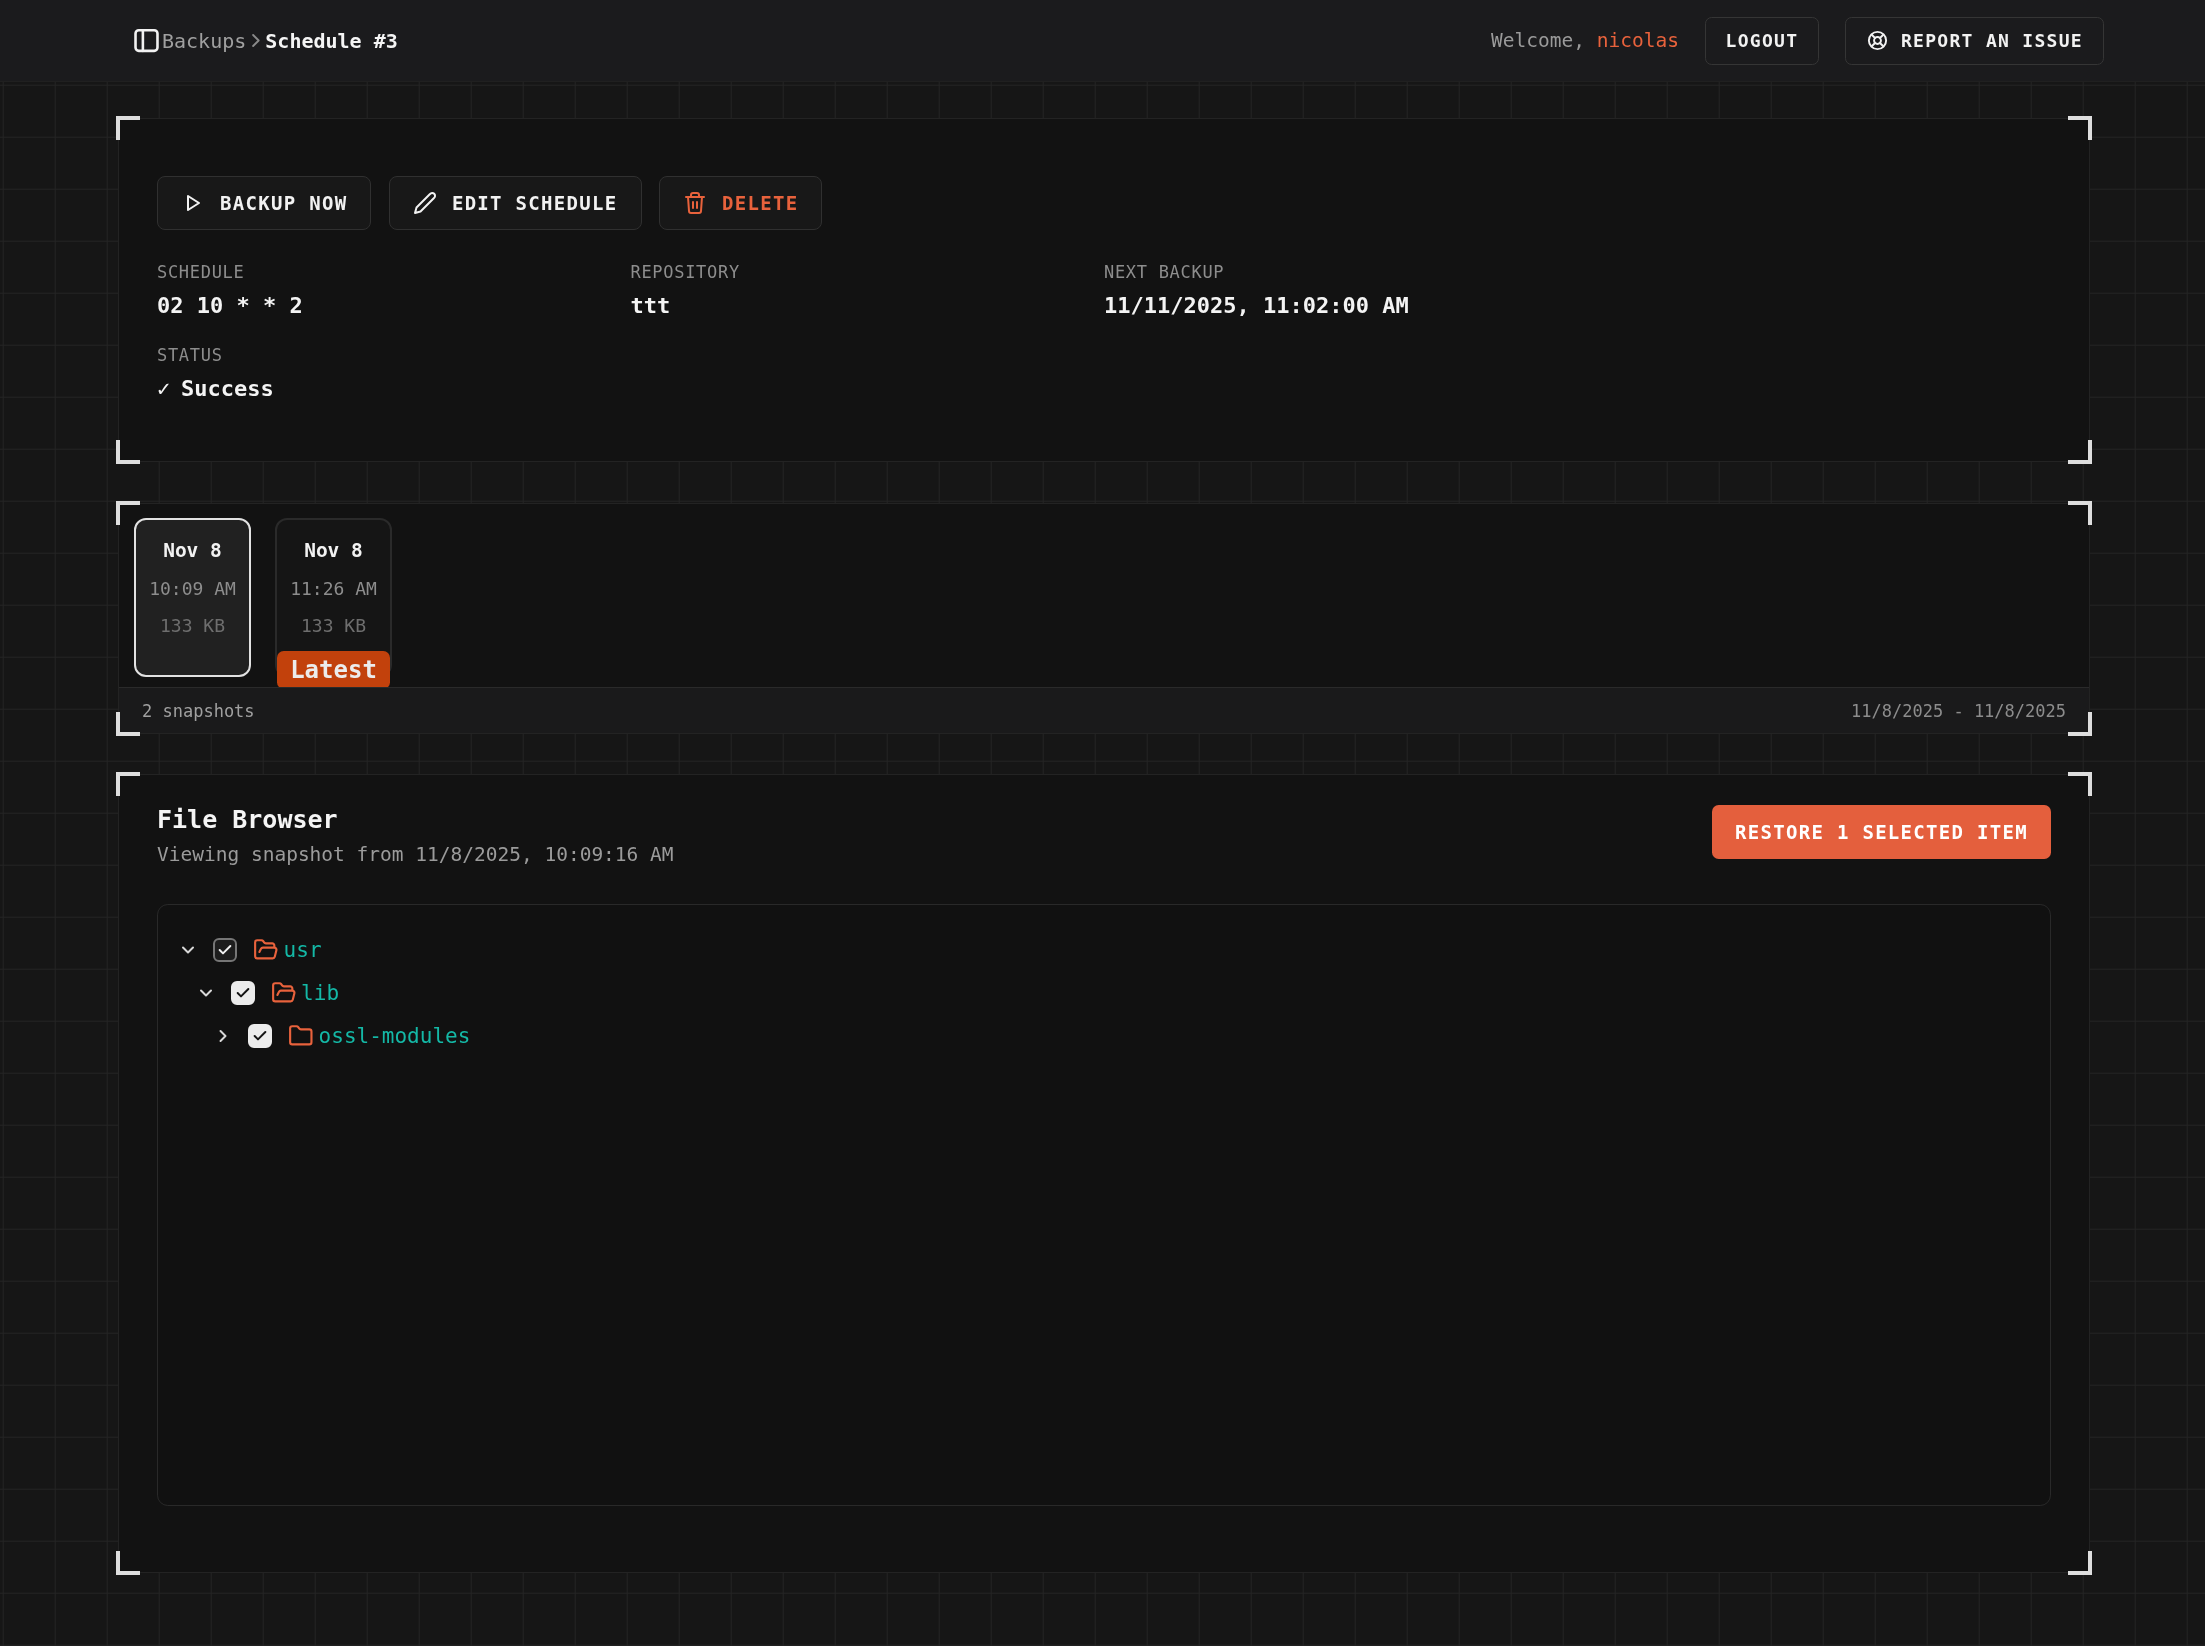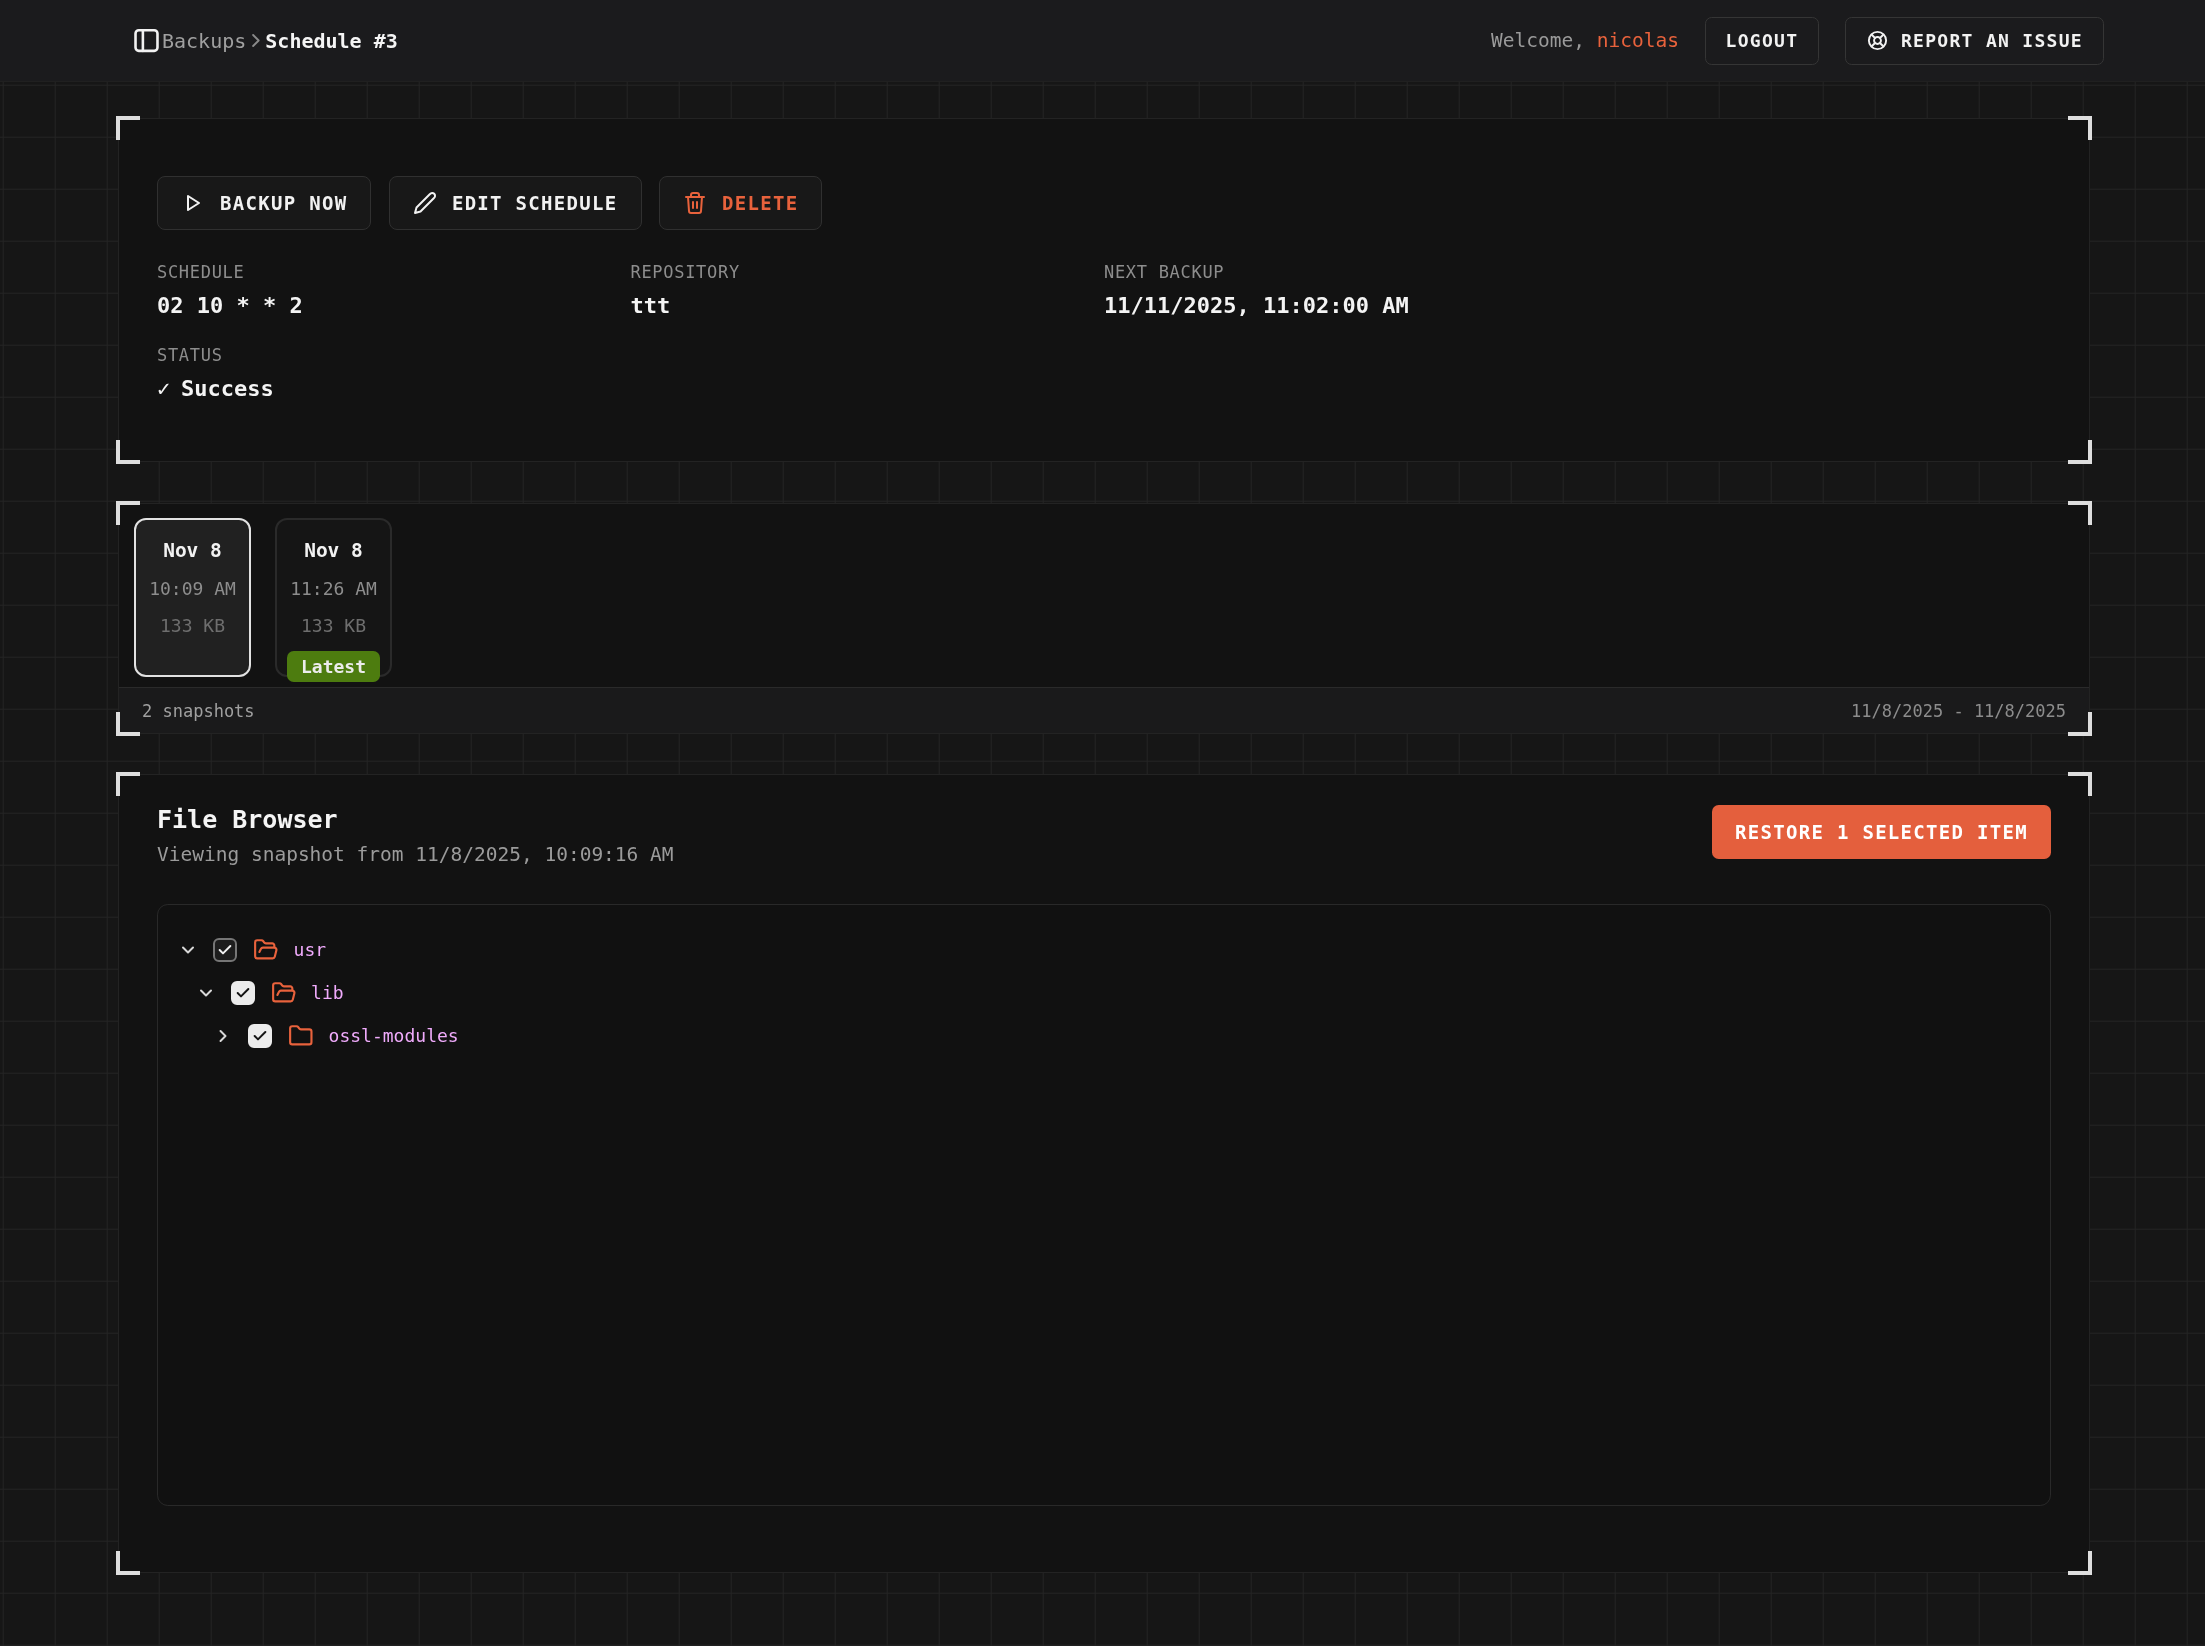--- a/index.html
+++ b/index.html
@@ -95,22 +95,22 @@
     width:117px; height:159px; border-radius:12px;
     border:2px solid #2a2a2a; background:#151515;
     display:flex; flex-direction:column; align-items:center;
     padding-top:19px; cursor:pointer;
   }
   .snap-card.selected { background:#212121; border-color:#e2e2e2; }
   .snap-date { font-size:19.5px; font-weight:700; color:#f2f2f2; }
   .snap-time { font-size:18px; color:#8d8d8d; margin-top:16px; }
   .snap-size { font-size:18px; color:#6e6e6e; margin-top:16px; }
   .latest-badge {
-    margin-top:15px; background:#4d7c0f; color:#ececec;
-    font-size:18px; font-weight:700; padding:5.4px 13.5px; border-radius:6.7px;
+    margin-top:15px; background:#c2410c; color:#ececec;
+    font-size:24px; font-weight:700; padding:5.4px 13.5px; border-radius:6.7px;
   }
   .snap-footer {
     position:absolute; bottom:0; left:0; width:100%; height:46px;
     background:#1a1a1b; border-top:1.3px solid #2a2a2a;
     display:flex; justify-content:space-between; align-items:center;
     padding:0 23px; font-size:17px;
   }
   .snap-count { color:#a0a0a0; }
   .snap-range { color:#8d8d8d; }
 
@@ -129,21 +129,21 @@
   .tree-row { height:43px; display:flex; align-items:center; cursor:pointer; }
   .tree-chevron { width:20px; height:20px; color:#d8d8d8; flex:none; cursor:pointer; }
   .tree-checkbox {
     width:24px; height:24px; border-radius:6px; margin-left:15px; flex:none;
     display:flex; align-items:center; justify-content:center; cursor:pointer;
   }
   .tree-checkbox.dark  { background:#1d1d1d; border:2px solid #767676; color:#f0f0f0; }
   .tree-checkbox.light { background:#ececec; border:2px solid #ececec; color:#141414; }
   .tree-checkbox svg { width:16px; height:16px; }
   .tree-folder { width:25.6px; height:25.6px; margin-left:16px; color:#e8623c; flex:none; }
-  .tree-label { margin-left:15px; font-size:18px; color:#f0abfc; }
+  .tree-label { margin-left:5px; font-size:21px; color:#14b8a6; }
 </style>
 </head>
 <body>
 
 <div class="grid-bg"></div>
 
 <header class="topbar">
   <div class="crumbs">
     <svg class="sidebar-toggle" viewBox="0 0 24 24" fill="none" stroke="currentColor" stroke-width="2" stroke-linecap="round" stroke-linejoin="round">
       <rect x="3.5" y="4" width="17" height="16" rx="2.5"></rect>

